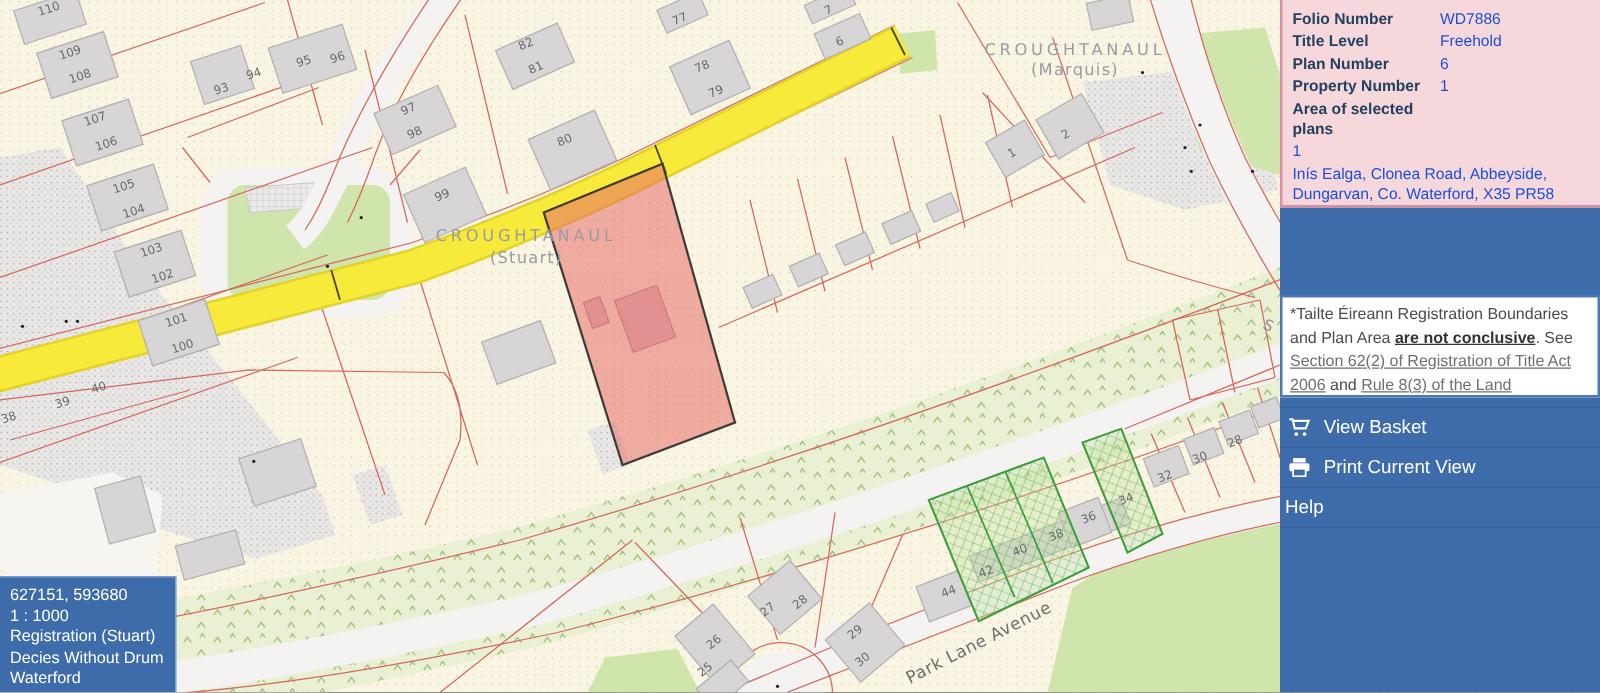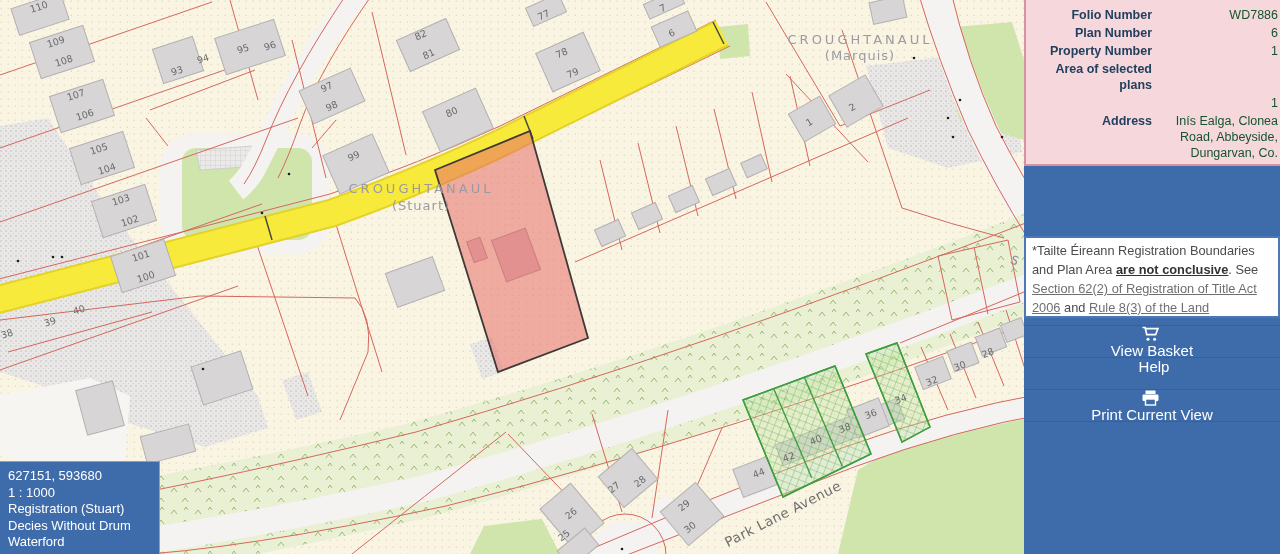--- a/index.html
+++ b/index.html
@@ -12,41 +12,41 @@
   .plotnum{font-size:9.5px;fill:#6a6a6a;text-anchor:middle;}
   .townland{font-size:13px;fill:#9b9aa3;letter-spacing:3px;text-anchor:middle;}
   .townland2{font-size:13px;fill:#9b9aa3;letter-spacing:1px;text-anchor:middle;}
   .street{font-size:13.5px;fill:#6e6e6e;letter-spacing:0.5px;text-anchor:middle;}
   .misclbl{font-size:12px;fill:#8a8a94;text-anchor:middle;}
 
   
   .right-col{position:absolute;top:0;right:0;width:256px;height:554px;background:#3e6cab;z-index:6;}
   .folio-panel{position:absolute;top:0;left:0;width:256px;height:166px;box-sizing:border-box;
       background:#f6d8dc;border-left:2px solid #d791a0;border-bottom:2px solid #d791a0;
-      padding:6px 0 0 8px;overflow:hidden;text-align:right;}
+      padding:6px 0 0 8px;overflow:hidden;}
   .frow{display:flex;line-height:16px;padding:1px 0;font-size:12.5px;}
   .frow .lbl{width:118px;flex:0 0 118px;font-weight:bold;color:#23405f;}
-  .frow .val{flex:1;color:#14532d;padding-right:2px;}
+  .frow .val{flex:1;color:#1d4ed8;padding-right:2px;}
   .btn-row{display:flex;gap:8px;padding:7px 8px 0 0;}
   .pbtn{flex:1;height:30px;background:#4170ac;border:1px solid #36608f;border-radius:2px;
         color:#fff;font-size:13px;font-family:"Liberation Sans",sans-serif;
         display:flex;align-items:center;justify-content:center;cursor:pointer;}
   .disclaimer{position:absolute;top:236px;left:0;width:256px;height:82px;box-sizing:border-box;
       background:#fff;border:2px solid #4a7ab5;padding:3px 0 0 6px;
       font-size:12.8px;line-height:19px;color:#4b4b4b;overflow:hidden;white-space:normal;}
   .disclaimer b{color:#333;text-decoration:underline;}
   .dlink{color:#6f6f6f;text-decoration:underline;cursor:pointer;}
   .menu{position:absolute;top:325px;left:0;width:256px;border-top:1px solid #35619e;}
   .menu-item{display:flex;align-items:center;height:31px;border-bottom:1px solid #35619e;
-      color:#fff;font-size:15px;cursor:pointer;flex-direction:column;}
+      color:#fff;font-size:15px;cursor:pointer;}
   .menu-item .mi{width:18px;margin:0 10px 0 7px;display:flex;align-items:center;}
   .menu-item.noicon{padding-left:4px;}
 
   
-  .status-box{position:absolute;left:0;top:461px;width:160px;height:93px;box-sizing:border-box;
+  .status-box{position:absolute;left:0;top:461px;width:141px;height:93px;box-sizing:border-box;
       background:#3e6cab;border-top:1px solid #7fa3cf;border-right:1px solid #7fa3cf;
       color:#fff;font-size:13px;line-height:16.5px;padding:6px 8px;z-index:5;}
 </style>
 </head>
 <body>
 
 <div class="stage">
 
 <svg class="map" width="1280" height="554" viewBox="0 0 1280 554">
   <defs>
@@ -267,35 +267,38 @@
 </svg>
 
 <div class="right-col">
 
   <div class="folio-panel">
     <div class="frow">
           <span class="lbl">Folio Number</span>
           <span class="val">WD7886</span>
         </div>
     <div class="frow">
+          <span class="lbl">Title Level</span>
+          <span class="val">Freehold</span>
+        </div>
+    <div class="frow">
           <span class="lbl">Plan Number</span>
           <span class="val">6</span>
         </div>
     <div class="frow">
           <span class="lbl">Property Number</span>
           <span class="val">1</span>
         </div>
     <div class="frow">
           <span class="lbl">Area of selected plans</span>
         </div>
     <div class="frow">
           <span class="val">1</span>
         </div>
     <div class="frow">
-          <span class="lbl">Address</span>
           <span class="val">Inís Ealga, Clonea Road, Abbeyside, Dungarvan, Co. Waterford, X35 PR58</span>
         </div>
     <div class="btn-row">
       <div class="pbtn">Add to Basket</div>
       <div class="pbtn">Create Alert</div>
     </div>
   </div>
 
   <div class="disclaimer"><span>*Tailte Éireann Registration Boundaries and Plan Area </span><b>are not conclusive</b><span>. See </span><span class="dlink">Section 62(2) of Registration of Title Act 2006</span><span> and </span><span class="dlink">Rule 8(3) of the Land Registration Rules 2012</span></div>
 
@@ -303,33 +306,33 @@
     <div class="menu-item">
       <span class="mi">
         <svg width="18" height="16" viewBox="0 0 18 16">
           <path d="M0.5,1.5 h2.6 l1.7,7.2 h8.8 l2.3,-6 H4" fill="none" stroke="#fff" stroke-width="1.7"></path>
           <circle cx="6" cy="13.2" r="1.5" fill="#fff"></circle>
               <circle cx="12.6" cy="13.2" r="1.5" fill="#fff"></circle>
         </svg>
       </span>
       <span>View Basket</span>
     </div>
-    <div class="menu-item noicon">
-      <span>Help</span>
-    </div>
     <div class="menu-item">
       <span class="mi">
         <svg width="17" height="16" viewBox="0 0 17 16">
           <rect x="3.5" y="0.5" width="10" height="3.5" fill="#fff"></rect>
           <rect x="0.5" y="4.5" width="16" height="6.5" rx="1.2" fill="#fff"></rect>
           <rect x="3.5" y="9" width="10" height="6" fill="#3e6cab" stroke="#fff" stroke-width="1.4"></rect>
         </svg>
       </span>
       <span>Print Current View</span>
     </div>
+    <div class="menu-item noicon">
+      <span>Help</span>
+    </div>
   </div>
 </div>
 
 <div class="status-box">
   <div>627151, 593680</div>
   <div>1 : 1000</div>
   <div>Registration (Stuart)</div>
   <div>Decies Without Drum</div>
   <div>Waterford</div>
 </div>

